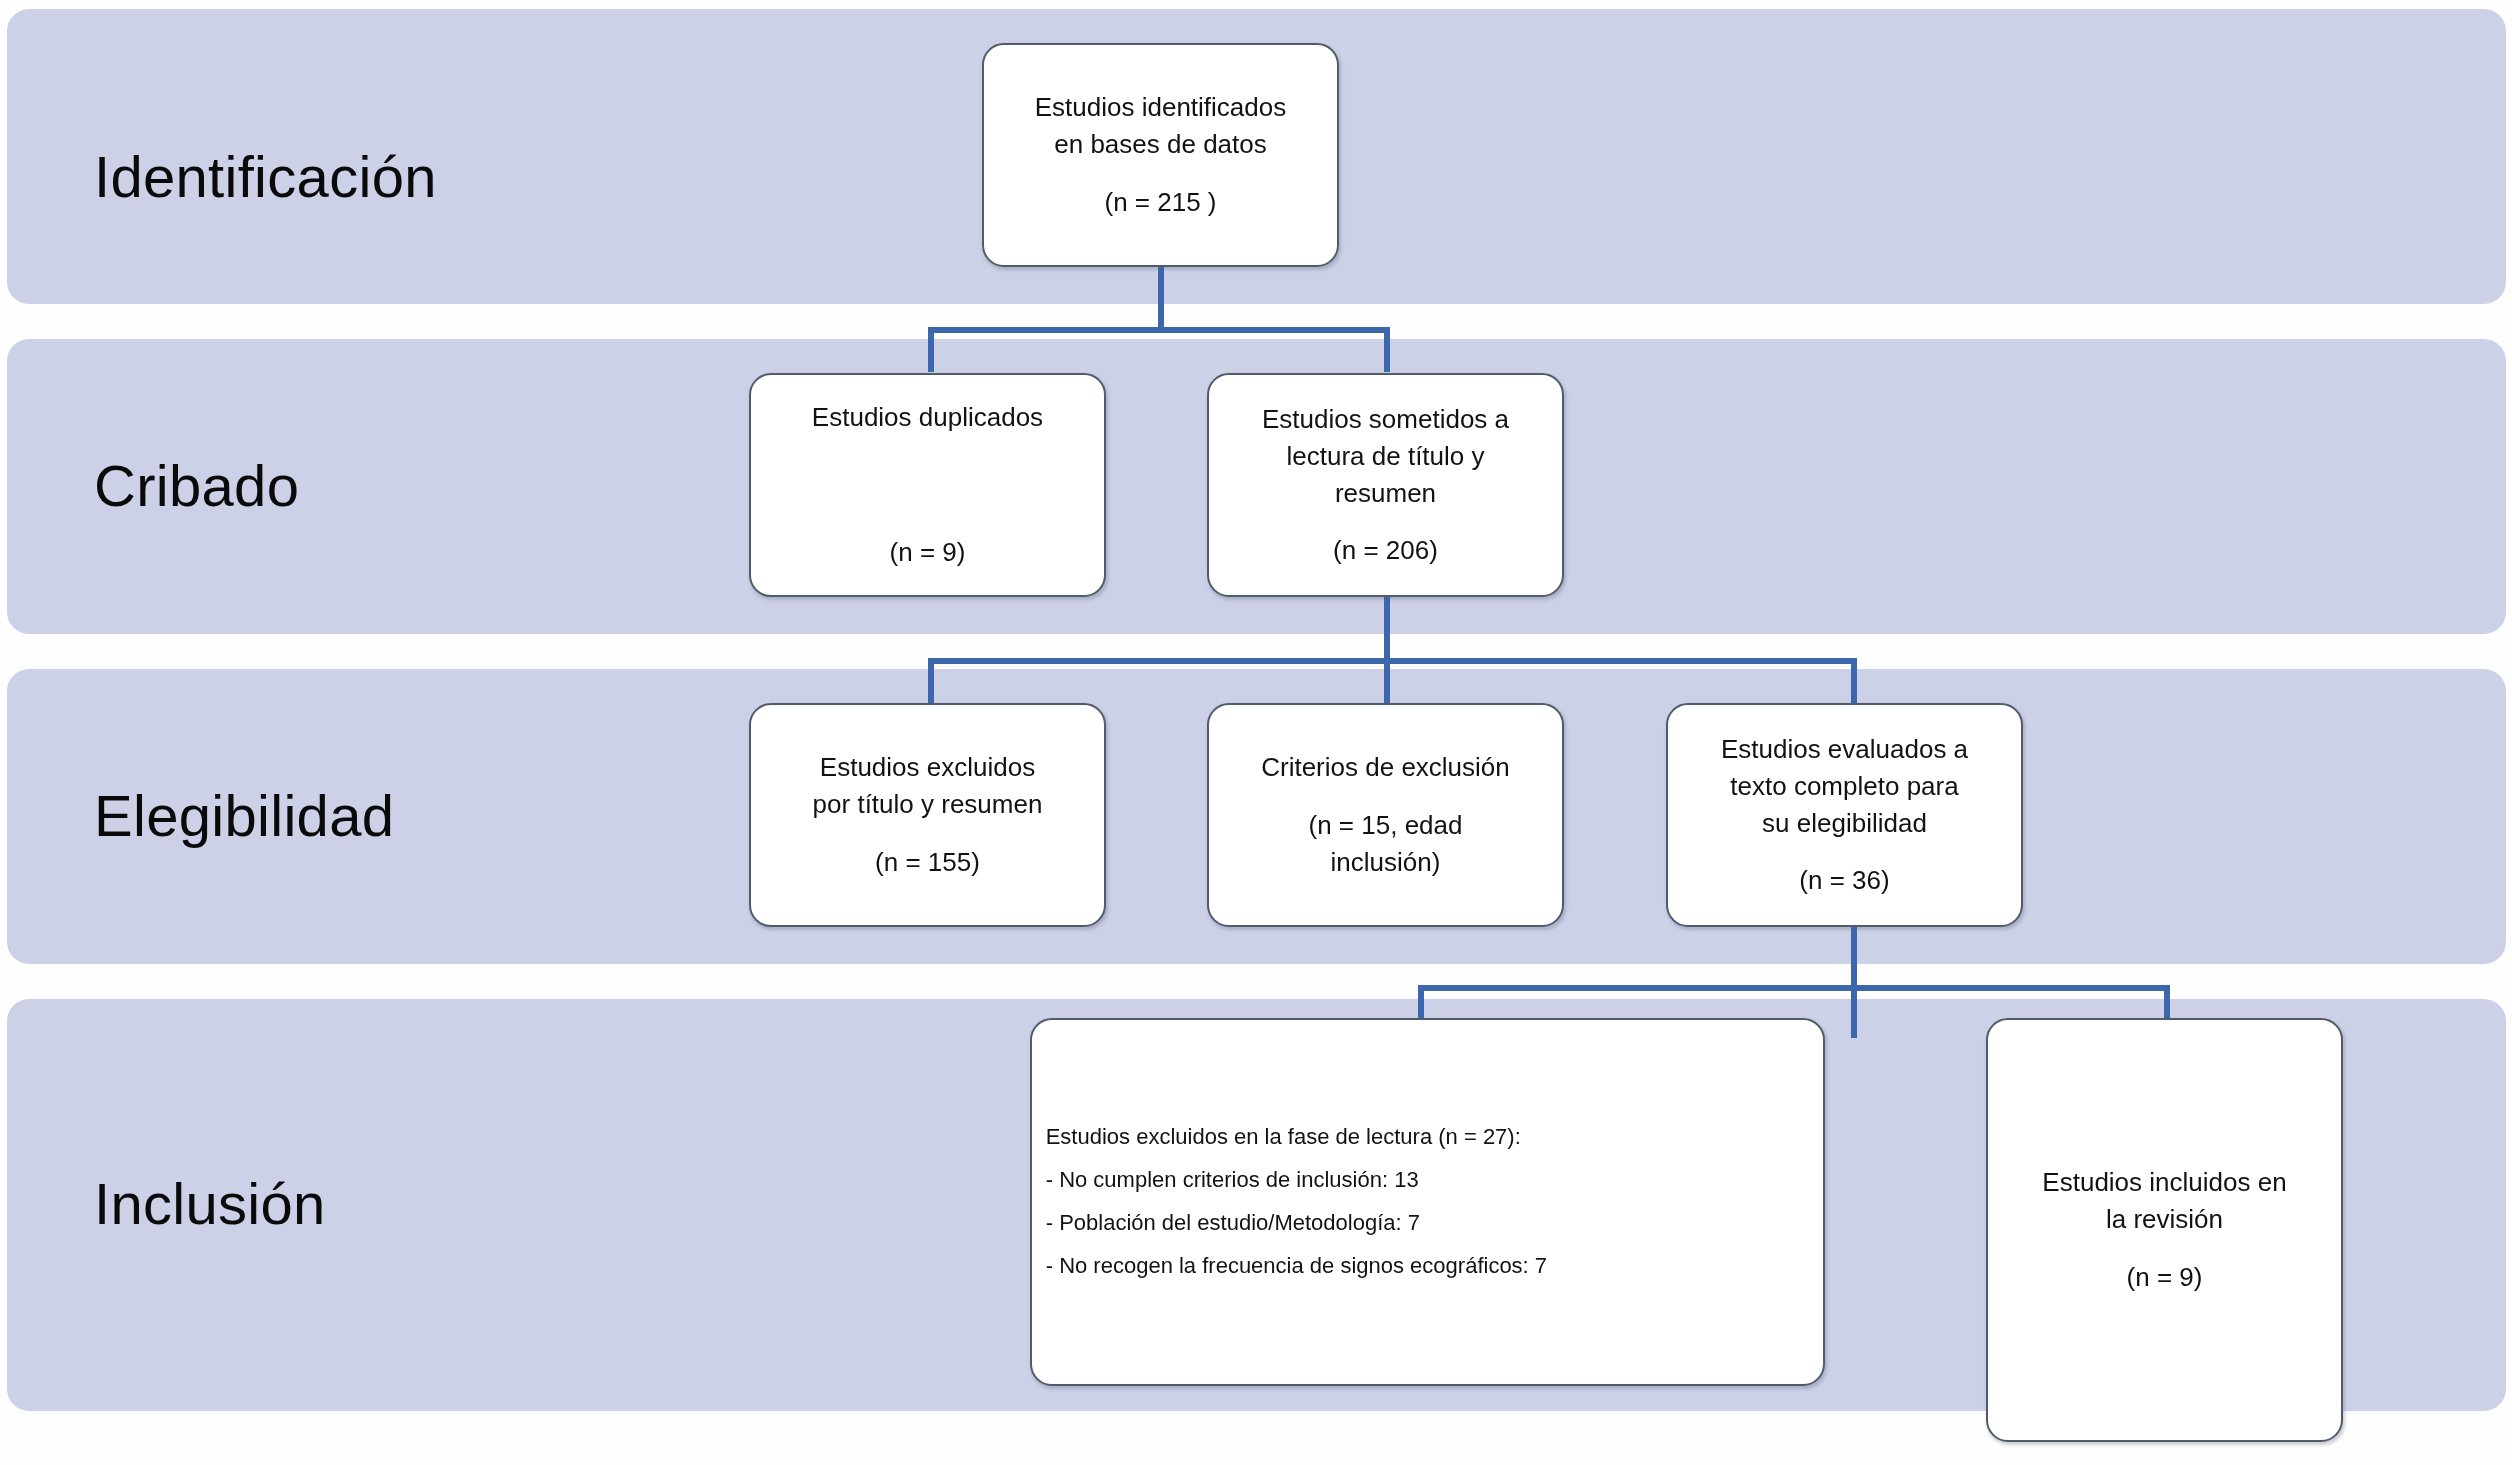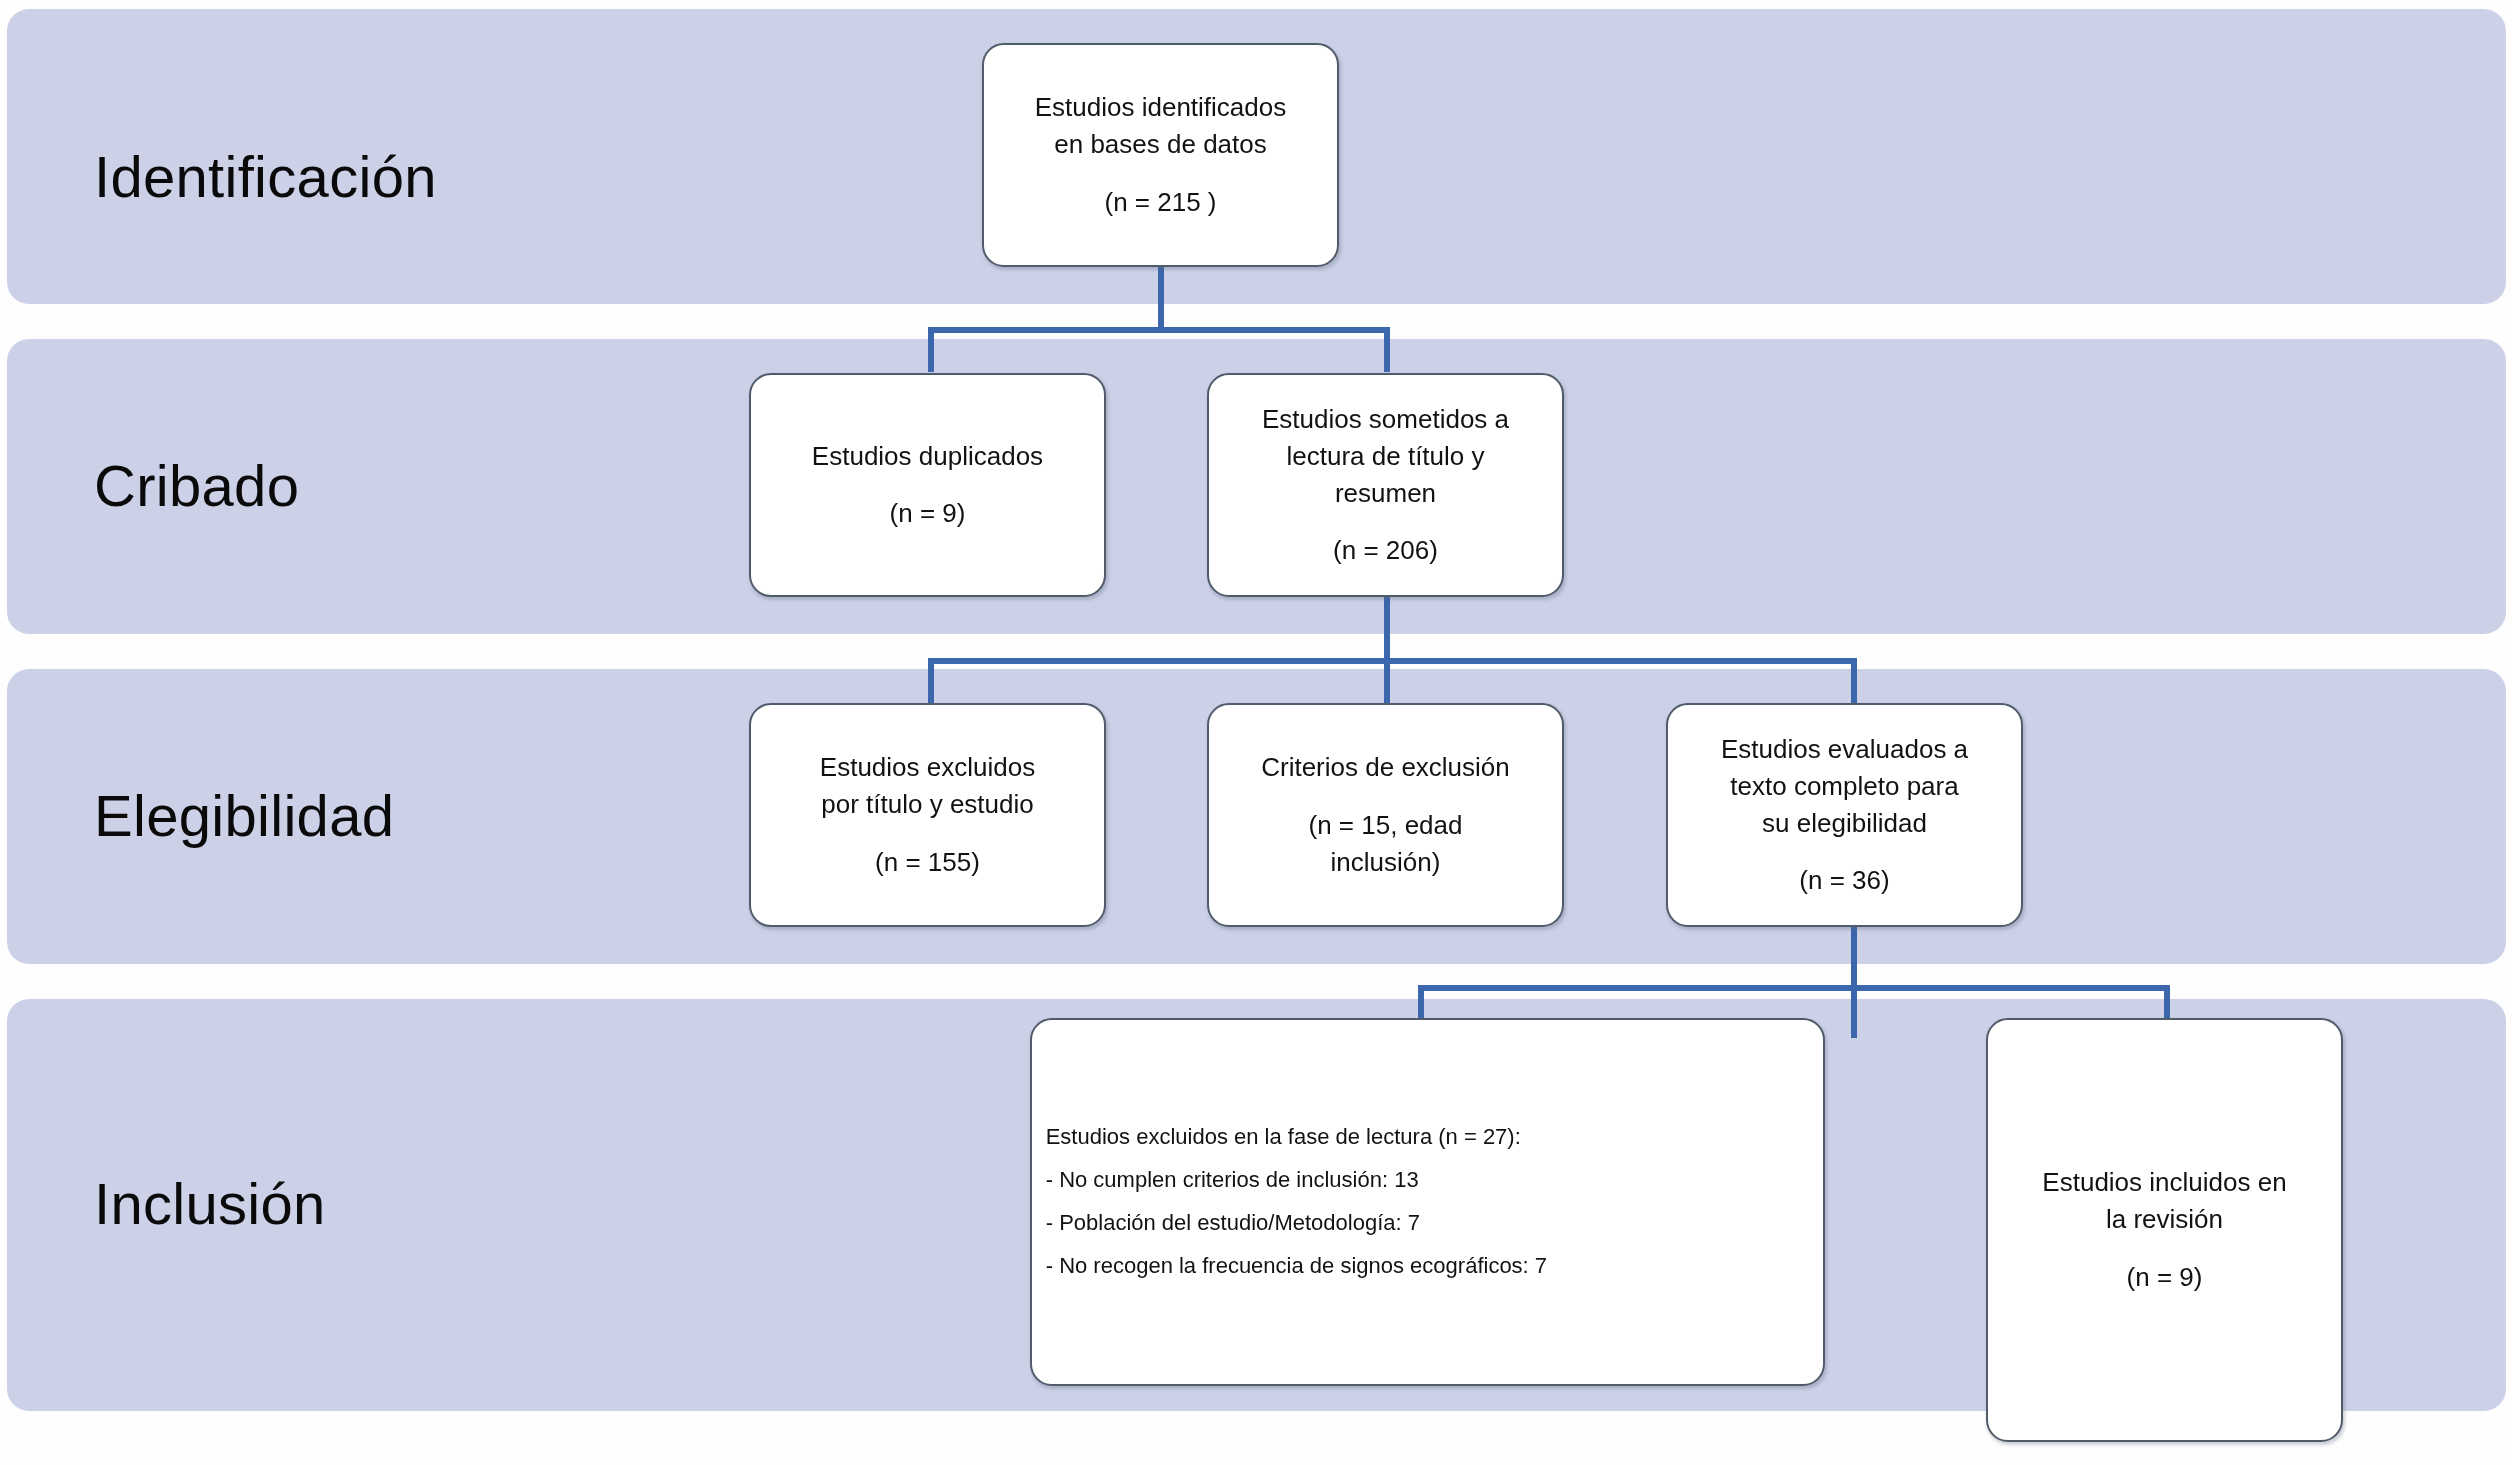--- a/index.html
+++ b/index.html
@@ -101,37 +101,37 @@
   <div class="conn v" style="left:1418px;top:985px;height:47px;"></div>
   <div class="conn v" style="left:2164px;top:985px;height:47px;"></div>
 
   <div class="box" style="left:982px;top:43px;width:357px;height:224px;text-align:right;">
     <span class="ln">Estudios identificados</span>
     <span class="ln">en bases de datos</span>
     <span class="gap"></span>
     <span class="ln">(n = 215 )</span>
   </div>
 
-  <div class="box" style="left:749px;top:373px;width:357px;height:224px;">
+  <div class="box" style="left:749px;top:373px;width:357px;height:224px;gap:39px;">
     <span class="ln">Estudios duplicados</span>
     <span class="gap"></span>
     <span class="ln">(n = 9)</span>
   </div>
 
   <div class="box" style="left:1207px;top:373px;width:357px;height:224px;">
     <span class="ln">Estudios sometidos a</span>
     <span class="ln">lectura de título y</span>
     <span class="ln">resumen</span>
     <span class="gap"></span>
     <span class="ln">(n = 206)</span>
   </div>
 
   <div class="box" style="left:749px;top:703px;width:357px;height:224px;">
     <span class="ln">Estudios excluidos</span>
-    <span class="ln">por título y estudio</span>
+    <span class="ln">por título y resumen</span>
     <span class="gap"></span>
     <span class="ln">(n = 155)</span>
   </div>
 
   <div class="box" style="left:1207px;top:703px;width:357px;height:224px;">
     <span class="ln">Criterios de exclusión</span>
     <span class="gap"></span>
     <span class="ln">(n = 15, edad</span>
     <span class="ln">inclusión)</span>
   </div>

